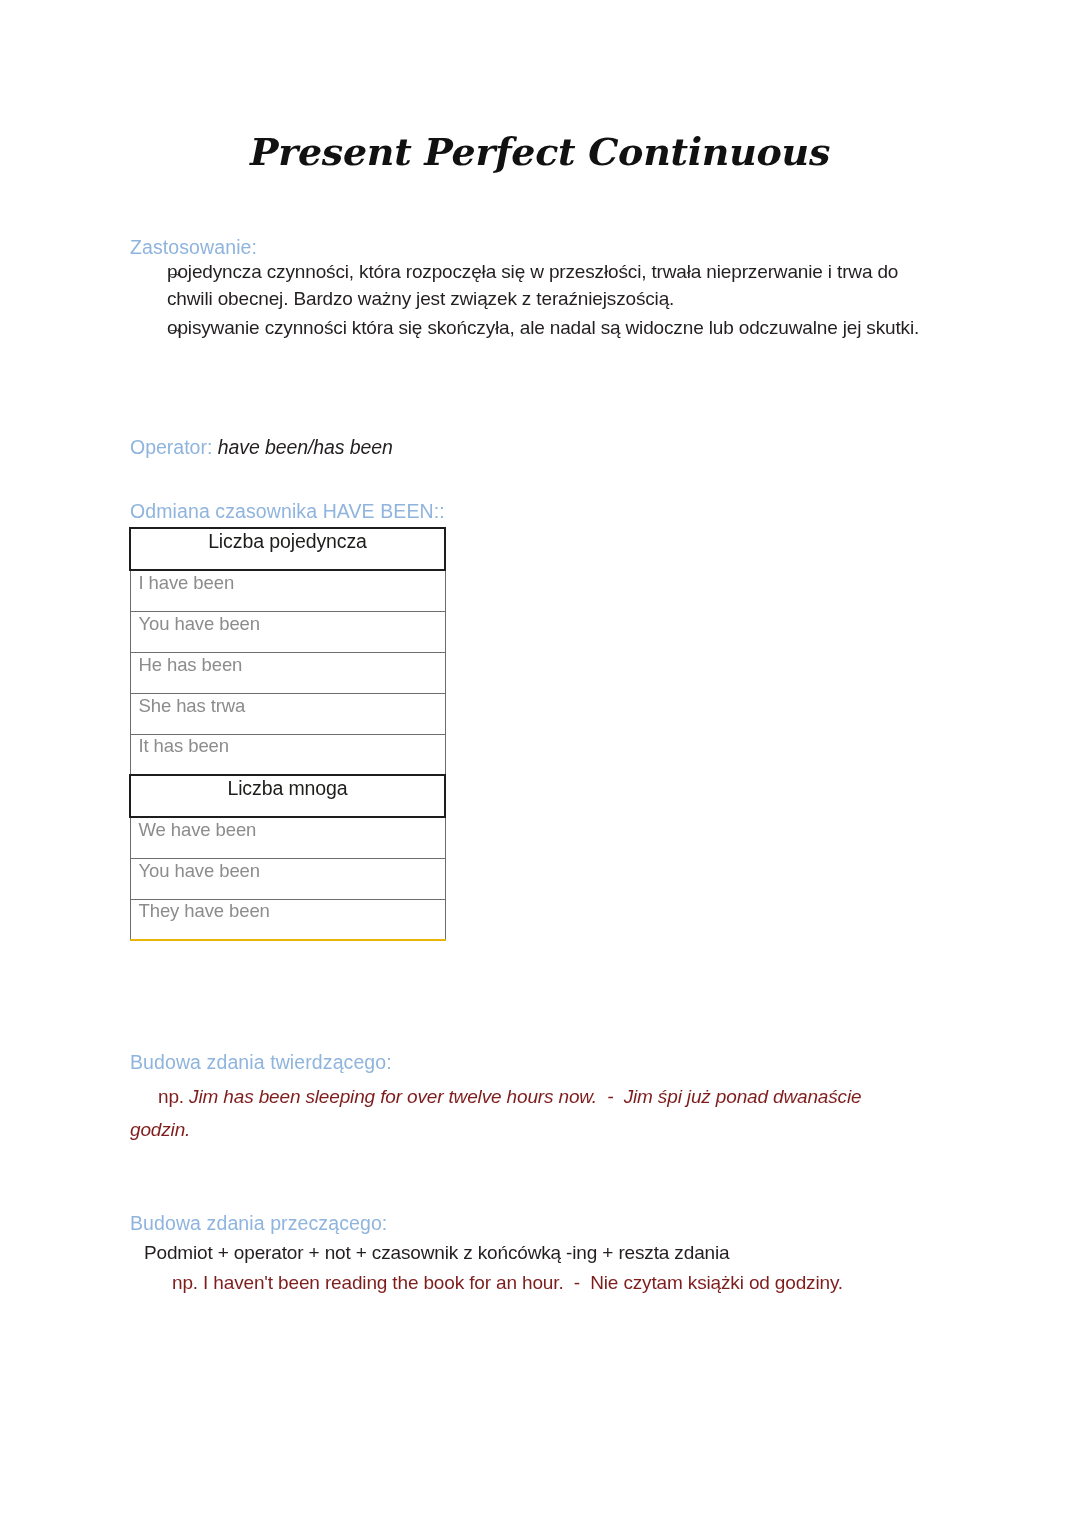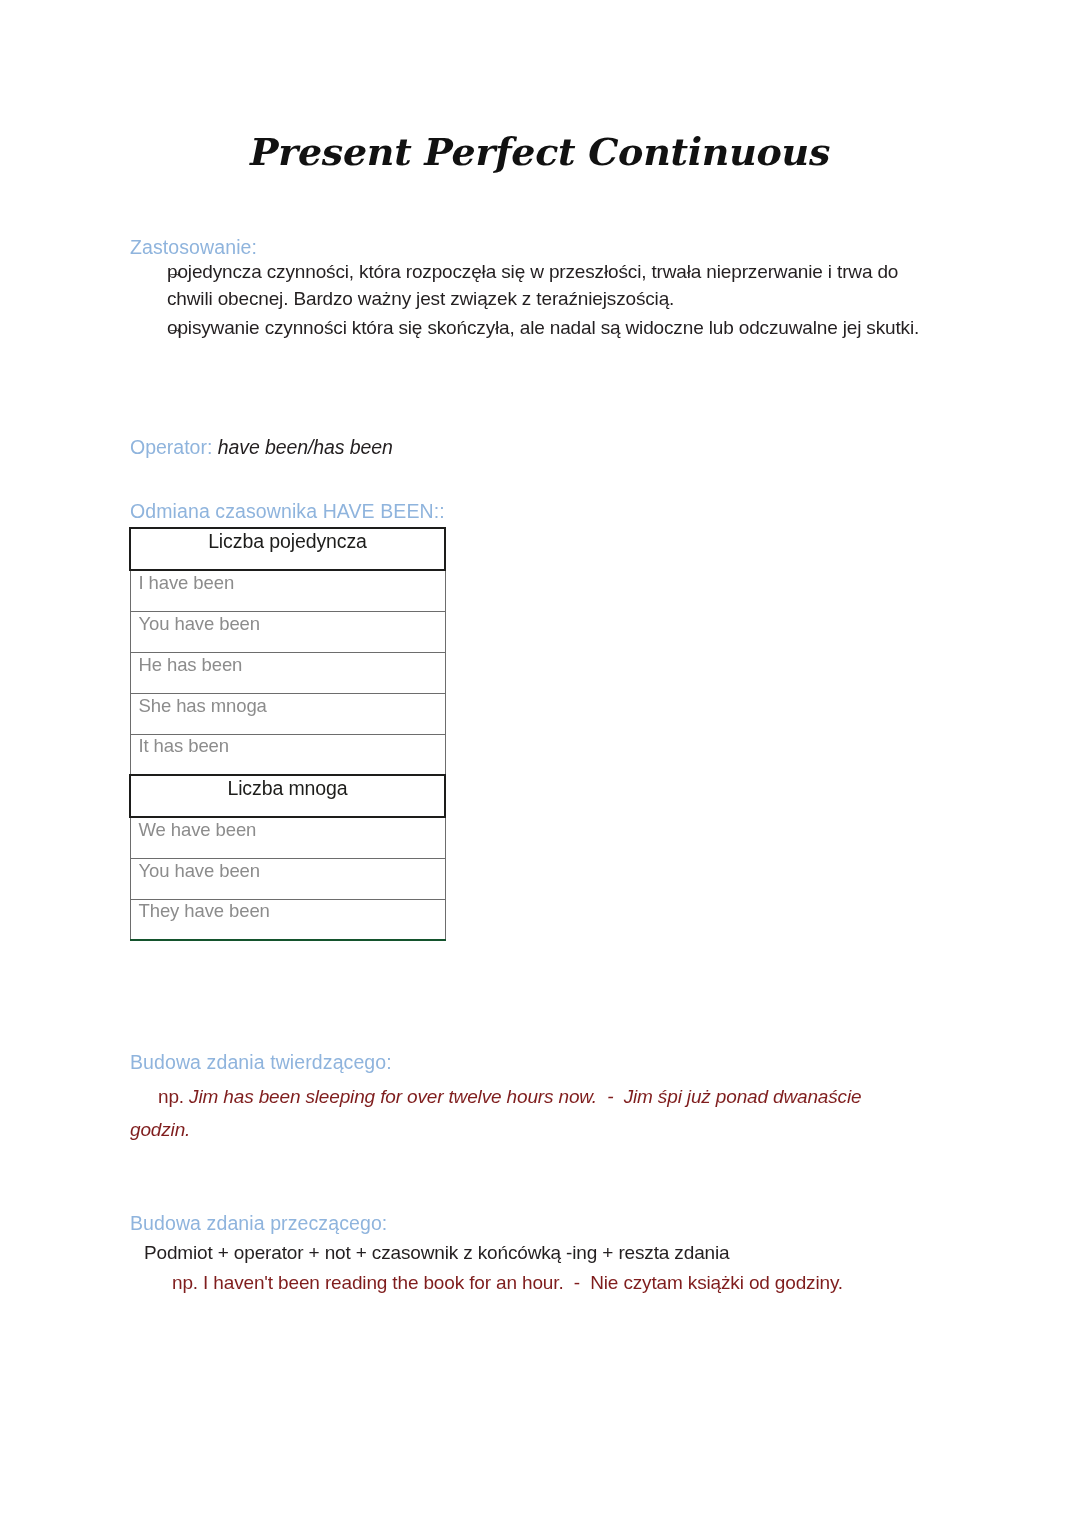--- a/index.html
+++ b/index.html
@@ -116,21 +116,21 @@
   }
   .conj-table tr.section-head td {
     text-align: center;
     padding-left: 0;
     color: #1d1d1b;
     font-size: 19.5px;
     border: 2px solid #1d1d1b;
     height: 42px;
   }
   .conj-table tr.first-body td { border-top: 2px solid #1d1d1b; }
-  .conj-table tr.last-body td  { border-bottom: 2px solid #14532d; margin-left: 36px; }
+  .conj-table tr.last-body td  { border-bottom: 2px solid #eab308; margin-left: 36px; }
   .conj-table tr.before-head td { border-bottom: 2px solid #1d1d1b; }
 
   
   .struct-block {
     position: absolute;
     left: 130px;
     width: 790px;
   }
   .struct-formula {
     font-size: 19px;
@@ -184,21 +184,21 @@
       <tr class="first-body">
         <td>I have been</td>
       </tr>
       <tr>
         <td>You have been</td>
       </tr>
       <tr>
         <td>He has been</td>
       </tr>
       <tr>
-        <td>She has mnoga</td>
+        <td>She has trwa</td>
       </tr>
       <tr class="before-head">
         <td>It has been</td>
       </tr>
       <tr class="section-head">
         <td>Liczba mnoga</td>
       </tr>
       <tr class="first-body">
         <td>We have been</td>
       </tr>

